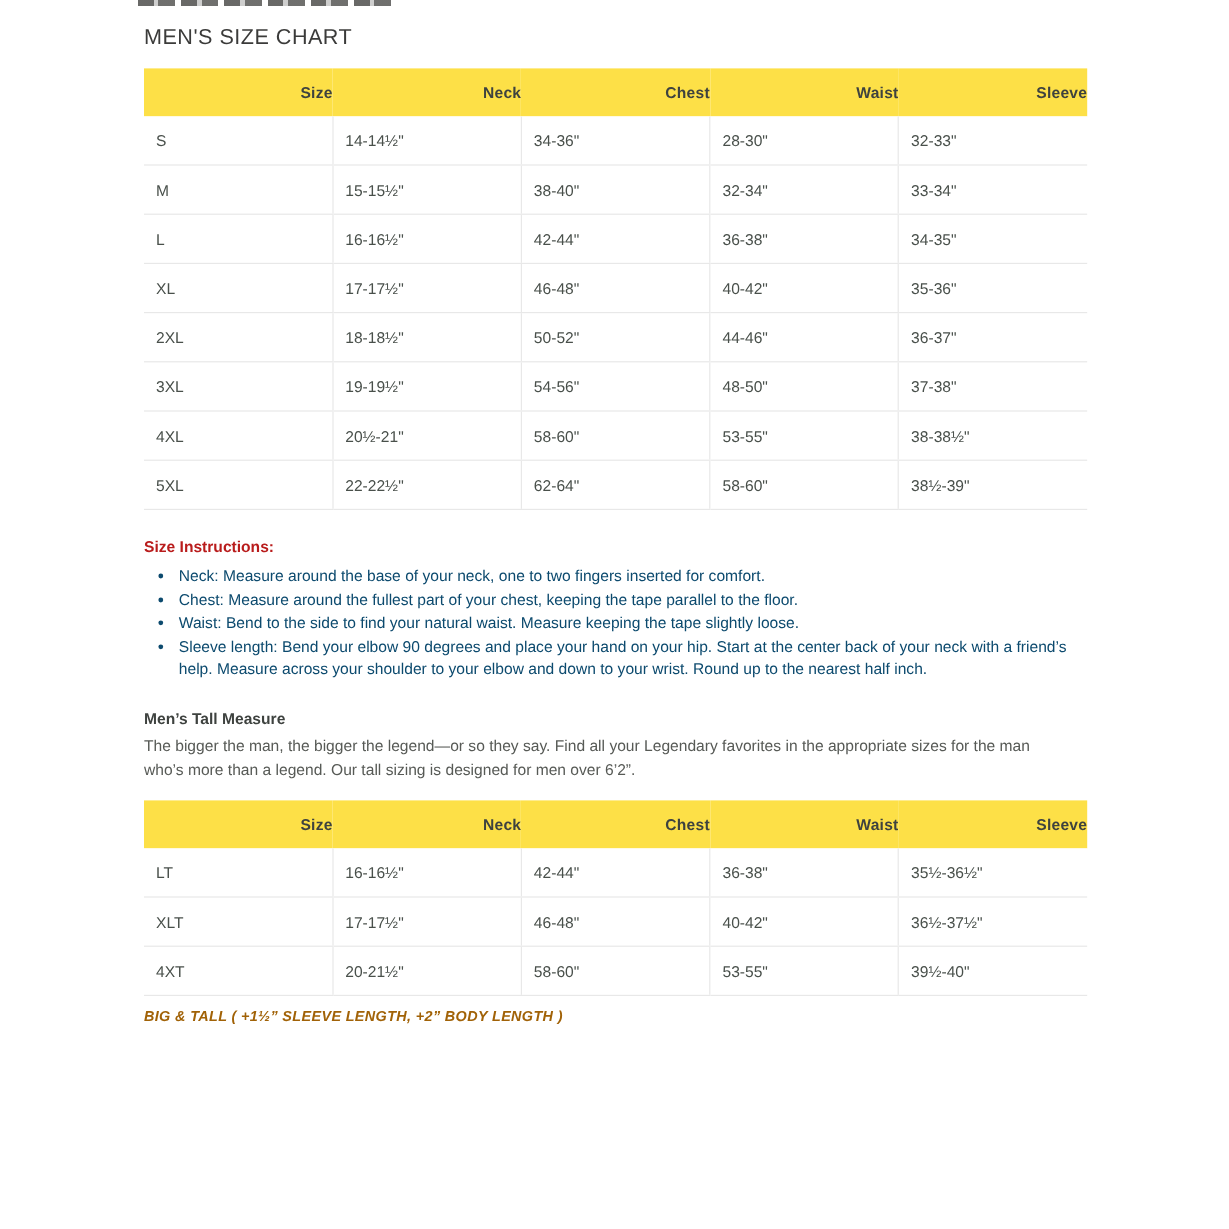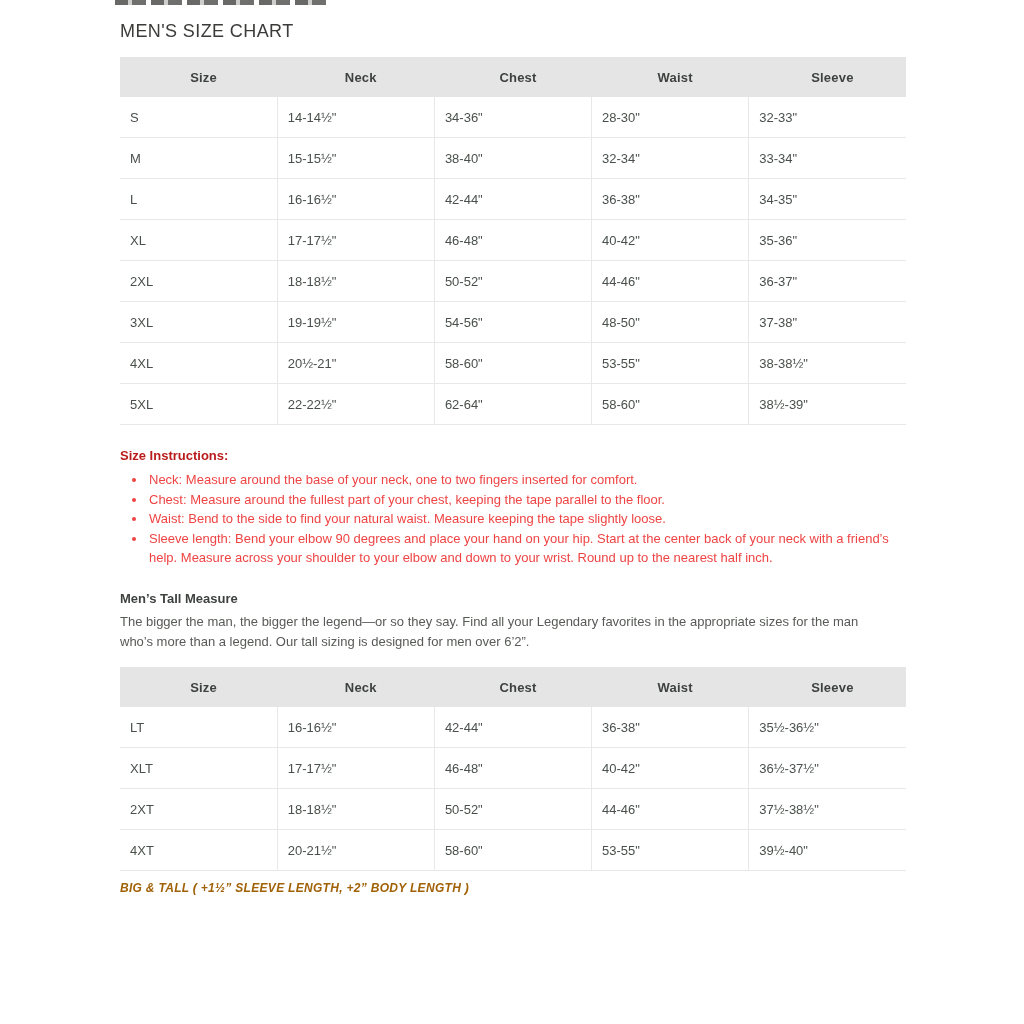--- a/index.html
+++ b/index.html
@@ -14,35 +14,35 @@
   }
   .content{position:absolute;left:120px;top:0;width:786px;}
   h1.page-title{
     margin:21px 0 0 0;font-size:18px;line-height:20px;font-weight:normal;
     letter-spacing:.4px;color:#3b3b3a;
   }
   table.size-table{
     border-collapse:collapse;width:786px;table-layout:fixed;margin-top:16px;
   }
   table.size-table thead th{
-    background:#e5e5e5;height:40px;text-align:center;padding:0 0 0 10px;
+    background:#fde047;height:40px;text-align:right;padding:0 0 0 10px;
     font-size:13px;font-weight:bold;color:#3e423f;letter-spacing:.2px;
   }
   table.size-table tbody td{
     height:40px;padding:0 0 0 10px;font-size:13px;color:#49504b;
     border-bottom:1px solid #e8e8e8;background:#fff;
   }
   table.size-table tbody td + td{border-left:1px solid #e8e8e8;}
   .instructions{margin-top:23px;}
   .instructions .sec-heading{
     font-size:13px;font-weight:bold;color:#b91c1c;margin:0;
   }
   .instructions ul{
     margin:7px 0 0 0;padding:0 0 0 27px;max-width:768px;
-    font-size:13px;line-height:19.5px;color:#ef4444;
+    font-size:13px;line-height:19.5px;color:#0c4a6e;
   }
   .instructions ul li{margin:0;padding:0 0 0 2px;}
   .tall-section{margin-top:21px;}
   .tall-section .sec-heading{
     font-size:13px;font-weight:bold;color:#3e423f;margin:0;
   }
   .tall-section p{
     margin:4px 0 0 0;max-width:762px;font-size:13px;line-height:19.5px;color:#575a56;
   }
   .tall-table{margin-top:15px;}
@@ -164,27 +164,20 @@
           <td>35½-36½"</td>
         </tr>
         <tr>
           <td>XLT</td>
           <td>17-17½"</td>
           <td>46-48"</td>
           <td>40-42"</td>
           <td>36½-37½"</td>
         </tr>
         <tr>
-          <td>2XT</td>
-          <td>18-18½"</td>
-          <td>50-52"</td>
-          <td>44-46"</td>
-          <td>37½-38½"</td>
-        </tr>
-        <tr>
           <td>4XT</td>
           <td>20-21½"</td>
           <td>58-60"</td>
           <td>53-55"</td>
           <td>39½-40"</td>
         </tr>
       </tbody>
   </table>
 
   <p class="footer-note">BIG &amp; TALL ( +1½” SLEEVE LENGTH, +2” BODY LENGTH )</p>

